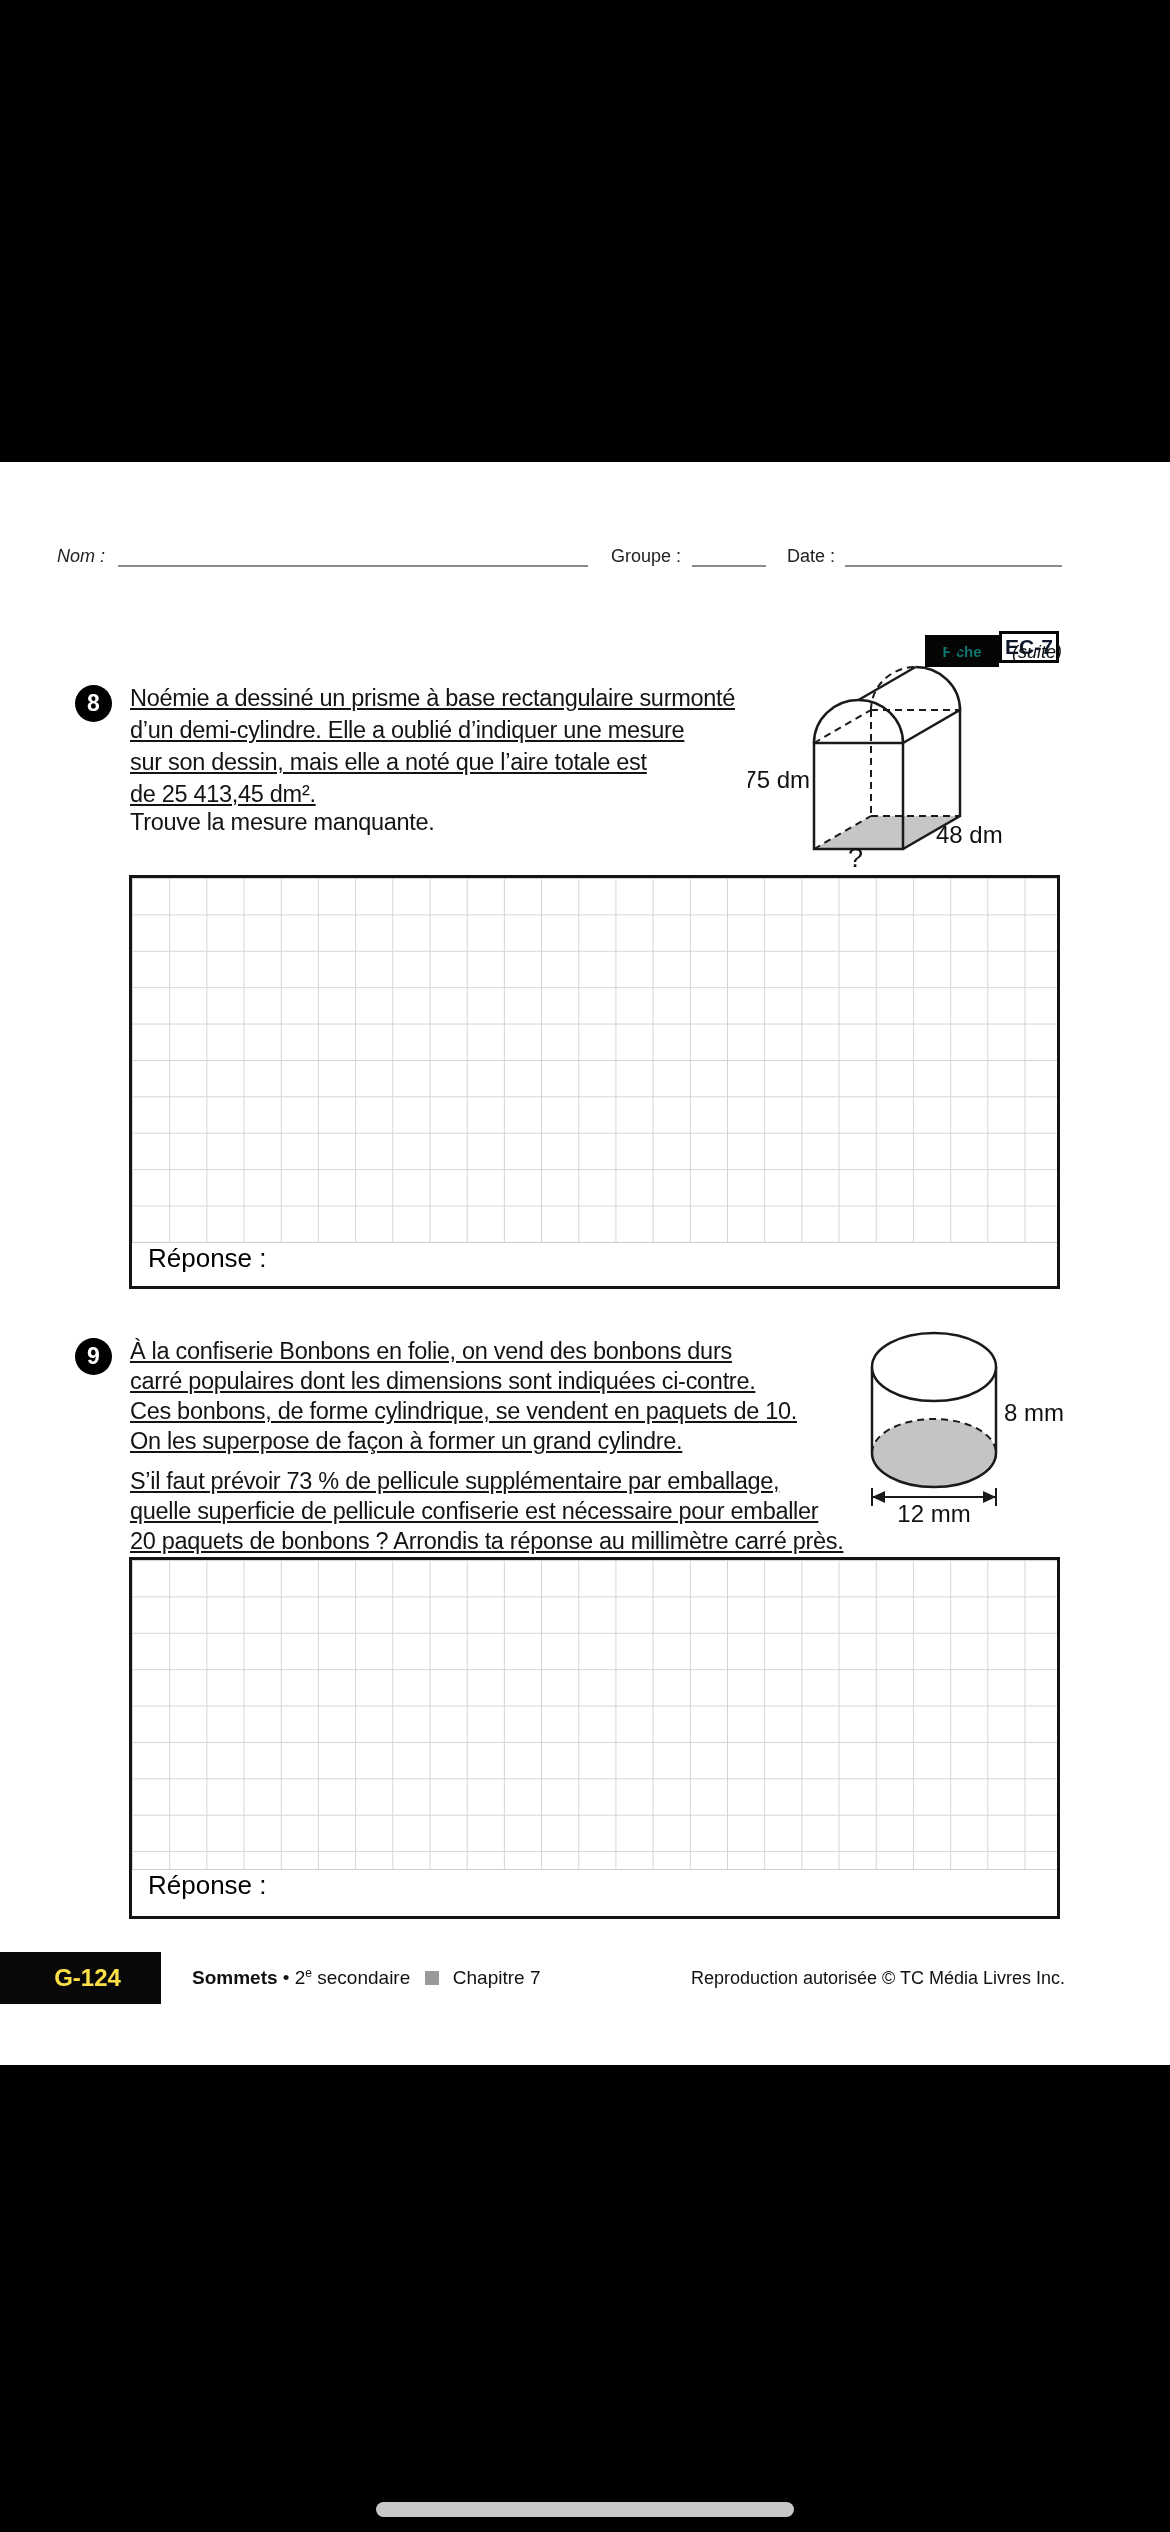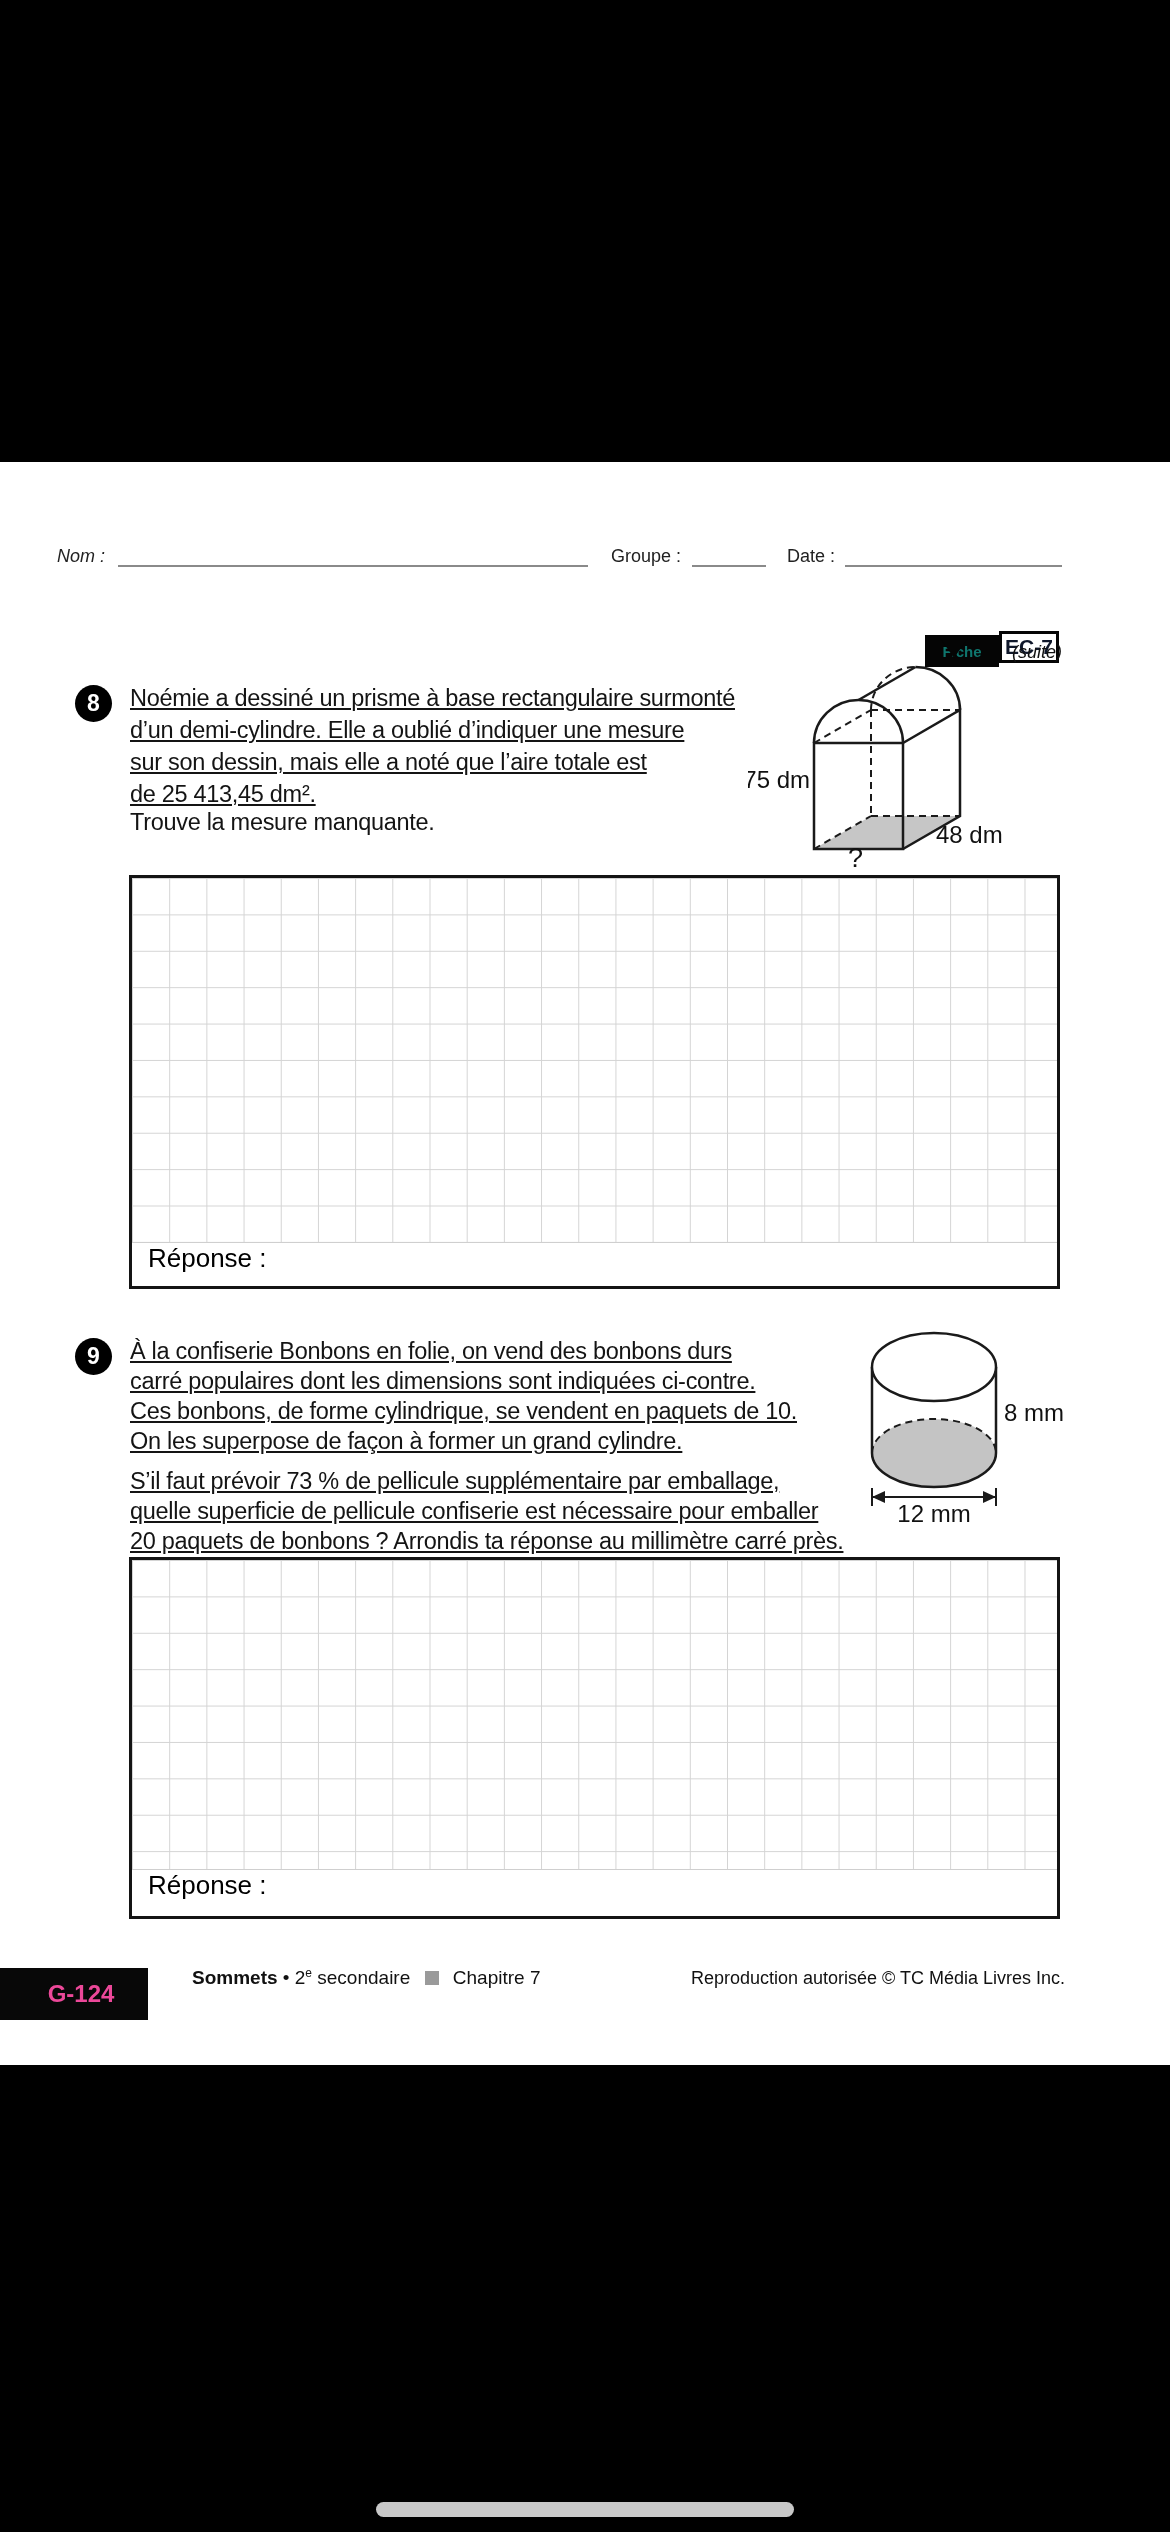--- a/index.html
+++ b/index.html
@@ -27,22 +27,22 @@
   
   .answer-box{position:absolute;left:129px;width:931px;border:3px solid #141414;background:#fff;
               box-sizing:border-box;display:flex;flex-direction:column;}
   .grid-area{width:100%;
      background-image:linear-gradient(to right,#d4d4d4 1px,transparent 1px),
                       linear-gradient(to bottom,#d4d4d4 1px,transparent 1px);
      background-size:37.2px 36.4px;}
   .reponse-row{flex:1;border-top:1px solid #cfcfcf;display:flex;align-items:flex-start;
                padding-left:16px;font-size:26px;color:#000;}
   
-  .gcode{position:absolute;left:0;top:1952px;width:148px;height:52px;background:#080808;color:#ec4899;
-         font-weight:bold;font-size:24px;display:flex;align-items:center;justify-content:center;padding-left:14px;box-sizing:border-box;margin-top:16px;}
+  .gcode{position:absolute;left:0;top:1952px;width:161px;height:52px;background:#080808;color:#fde047;
+         font-weight:bold;font-size:24px;display:flex;align-items:center;justify-content:center;padding-left:14px;box-sizing:border-box;}
   .foot-center{position:absolute;left:192px;top:1966px;font-size:19px;color:#111;white-space:nowrap;}
   .foot-center b{font-weight:bold;}
   .foot-sup{font-size:12px;vertical-align:super;}
   .foot-square{display:inline-block;width:14px;height:14px;background:#9a9a9a;margin:0 9px;transform:translateY(1px);}
   .foot-right{position:absolute;right:105px;top:1968px;font-size:18px;color:#111;white-space:nowrap;}
   
   .fig{position:absolute;}
   .fig text{font-family:"Liberation Sans","DejaVu Sans",sans-serif;fill:#111;}
   
   .home-indicator{position:absolute;left:376px;top:2502px;width:418px;height:15px;border-radius:8px;background:#c8c8c8;}

